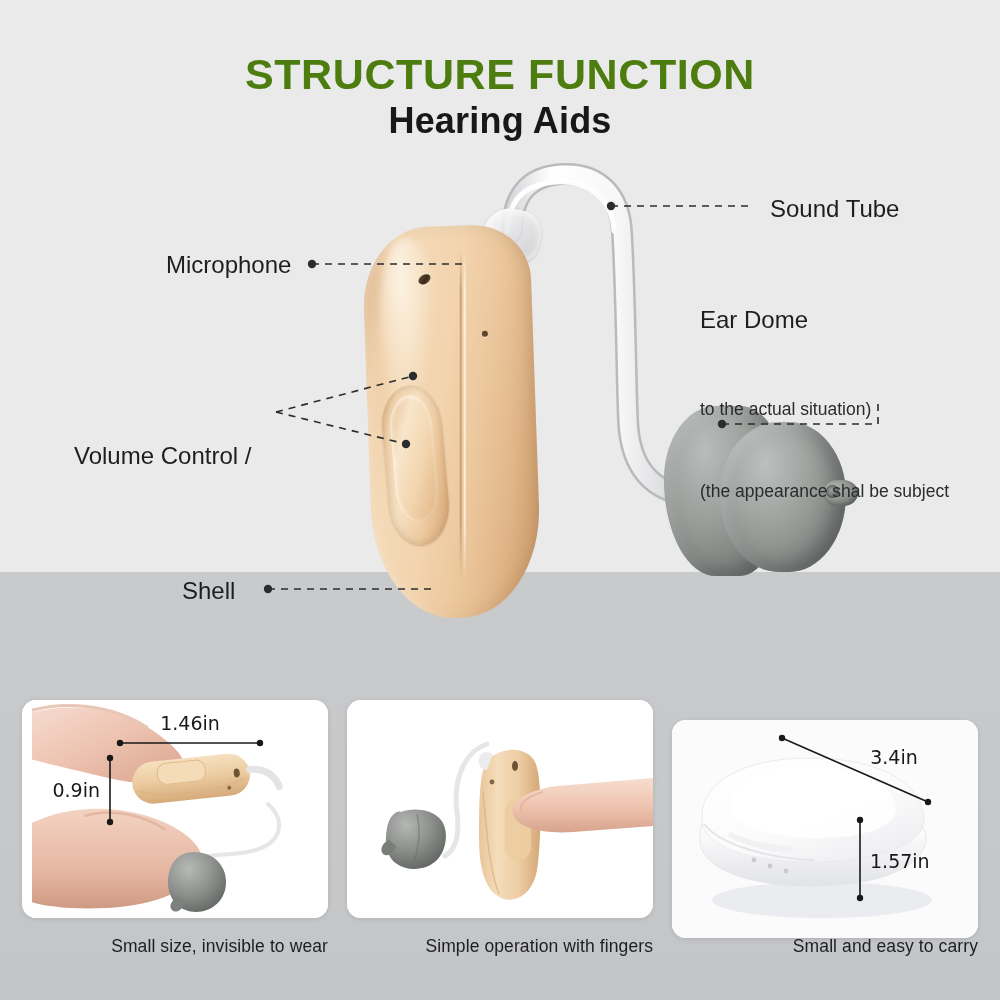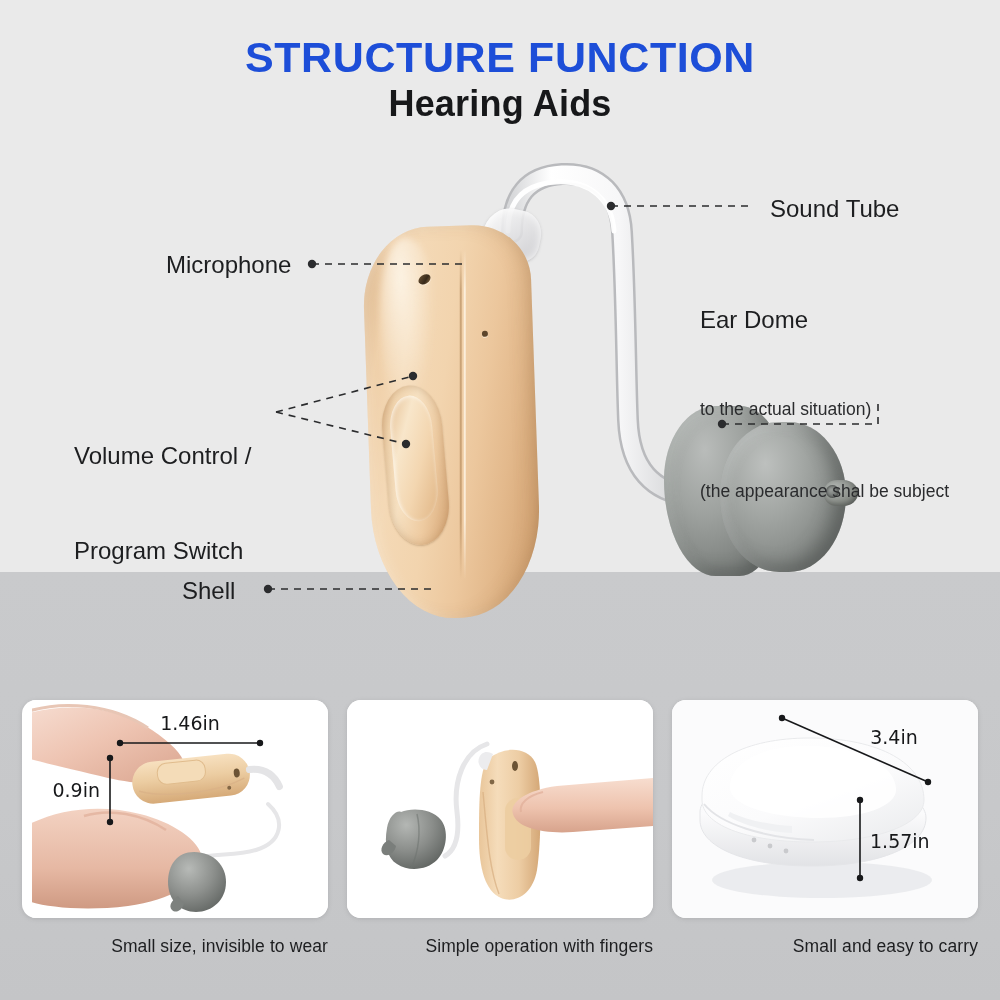--- a/index.html
+++ b/index.html
@@ -15,22 +15,22 @@
 
   
   #stage { position:absolute; inset:0; }
   .bg-top    { position:absolute; left:0; top:0;    width:1000px; height:572px; background:#eaeaea; }
   .bg-bottom { position:absolute; left:0; top:572px; width:1000px; height:428px;
                background:linear-gradient(180deg,#c9cacc 0%, #c7c8ca 55%, #c4c5c7 100%); }
 
   
   .title-wrap { position:absolute; left:0; top:34px; width:1000px; text-align:center; }
   .title-1 {
-    font-size:43px; font-weight:bold; color:#1d4ed8;
-    letter-spacing:.6px; line-height:1.08;
+    font-size:43px; font-weight:bold; color:#4d7c0f;
+    letter-spacing:.6px; line-height:1.08;margin-top:17px;
   }
   .title-2 {
     font-size:36px; font-weight:bold; color:#17181a;
     letter-spacing:.2px; line-height:1.22; margin-top:2px;
   }
 
   
   .lbl { position:absolute; color:#1d1e20; font-size:24px; line-height:1.32; white-space:pre; }
   .lbl-mic      { left:166px; top:249px; }
   .lbl-vol      { left:74px;  top:377px; }
@@ -141,21 +141,21 @@
   }
 
   
   .card {
     position:absolute; top:700px; width:306px; height:218px;
     background:#ffffff; border-radius:14px; overflow:hidden;
     box-shadow:0 1px 4px rgba(110,112,116,.25);
   }
   .card.c1 { left:22px;padding-left:10px; }
   .card.c2 { left:347px; }
-  .card.c3 { left:672px; }
+  .card.c3 { left:672px;margin-top:20px; }
 
   .caption {
     position:absolute; top:936px; width:306px; text-align:right;
     font-size:17.5px; color:#1d1e20; letter-spacing:.1px;
   }
   .caption.c1 { left:22px; }
   .caption.c2 { left:347px; }
   .caption.c3 { left:672px; }
 
   
@@ -237,21 +237,20 @@
       <circle cx="268" cy="589" r="4.2"></circle>
       <circle cx="611" cy="206" r="4.2"></circle>
       <circle cx="722" cy="424" r="4.2"></circle>
     </g>
   </svg>
 
   <div class="lbl lbl-mic">Microphone</div>
 
   <div class="lbl lbl-vol">
     <div>Volume Control /</div>
-    <div>Program Switch</div>
   </div>
 
   <div class="lbl lbl-shell">Shell</div>
 
   <div class="lbl lbl-tube">Sound Tube</div>
 
   <div class="lbl lbl-dome">Ear Dome</div>
 
   <div class="lbl lbl-dome-sub">
     <div>to the actual situation)</div>

